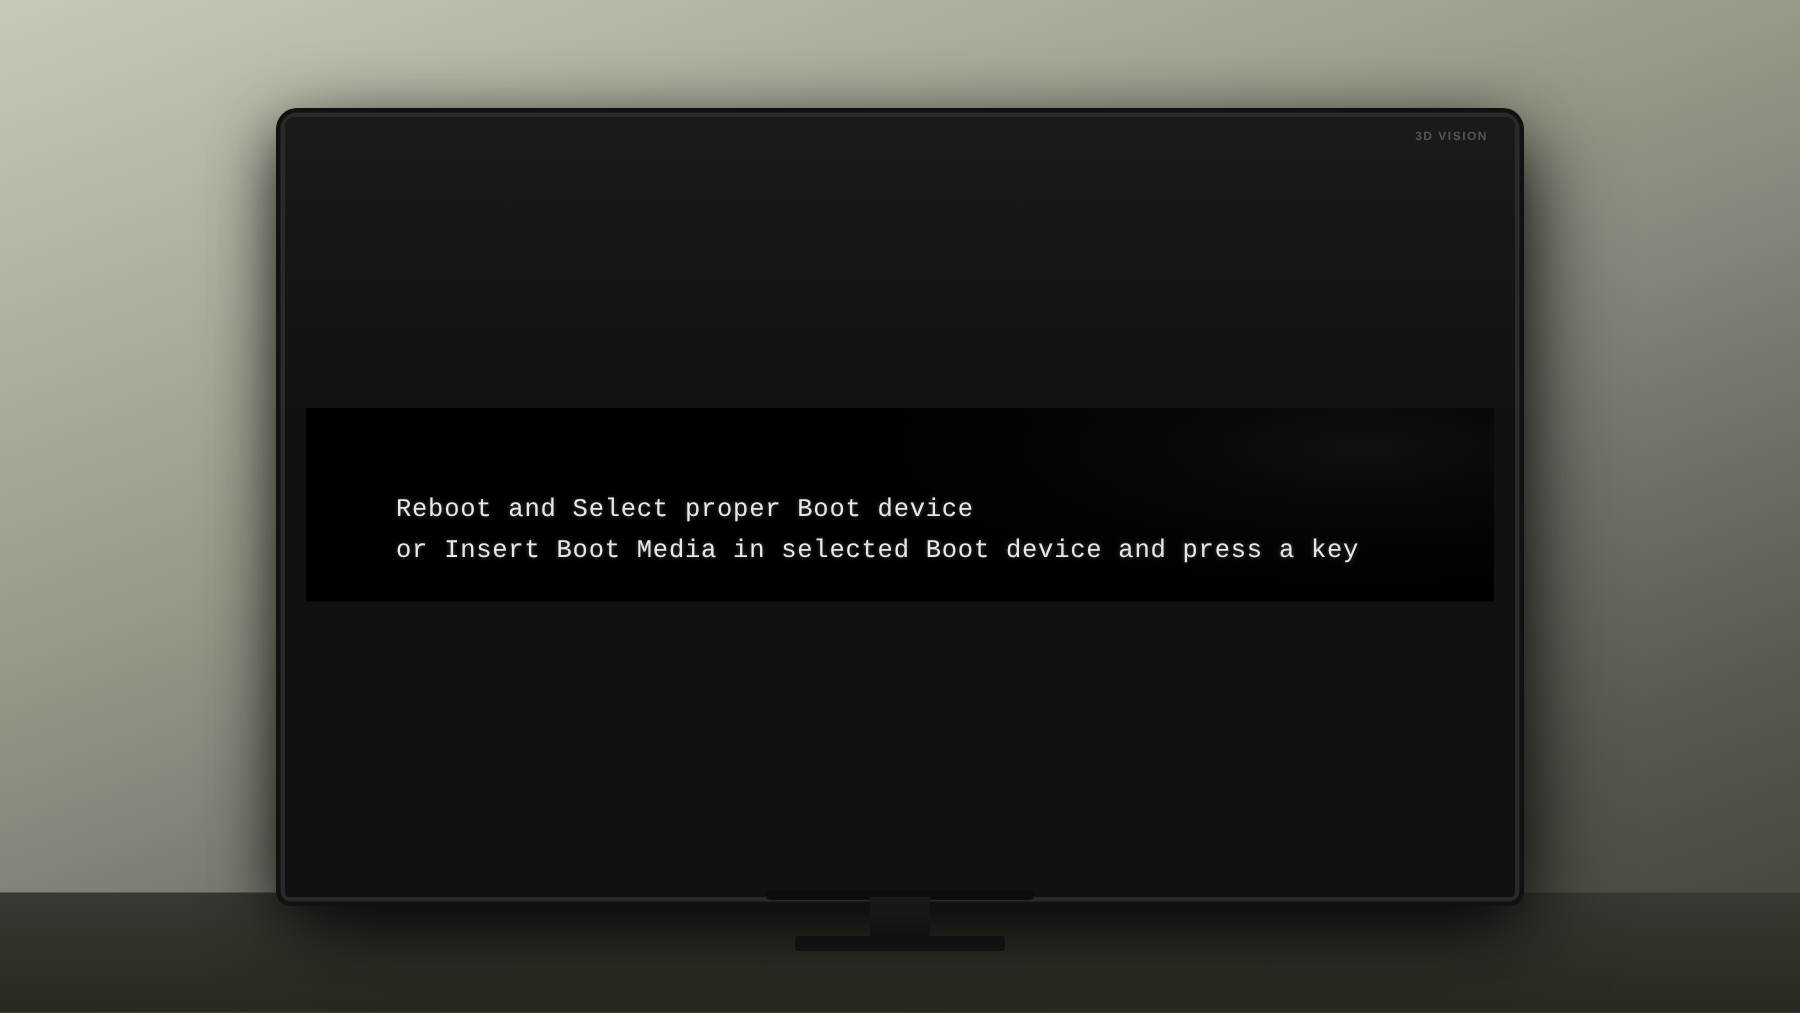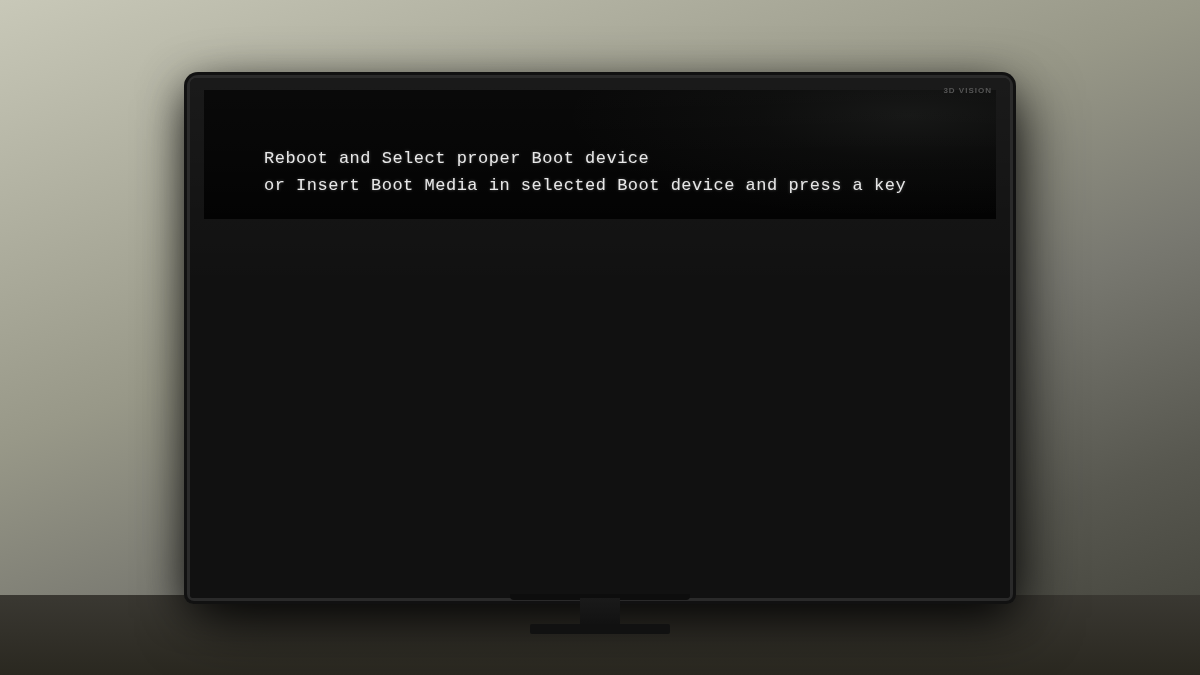--- a/index.html
+++ b/index.html
@@ -51,21 +51,21 @@
     }
 
     .monitor-bezel {
       position: relative;
       width: 100%;
       height: 100%;
       background: #111;
       border-radius: 6px 6px 3px 3px;
       overflow: hidden;
       display: flex;
-      align-items: flex-start;
+      align-items: center;
     }
 
     
     .monitor-bezel::before {
       content: '';
       position: absolute;
       top: 0;
       left: 0;
       right: 0;
       height: 40%;

